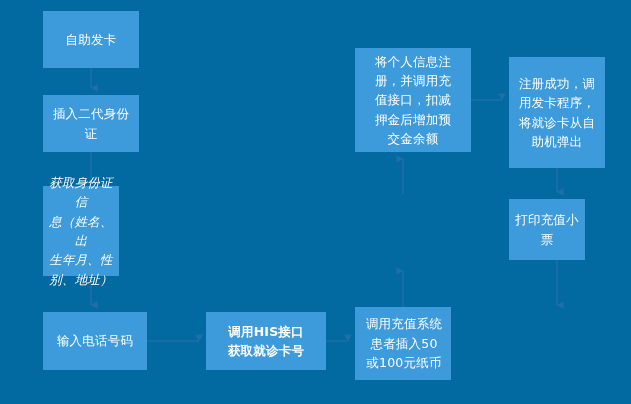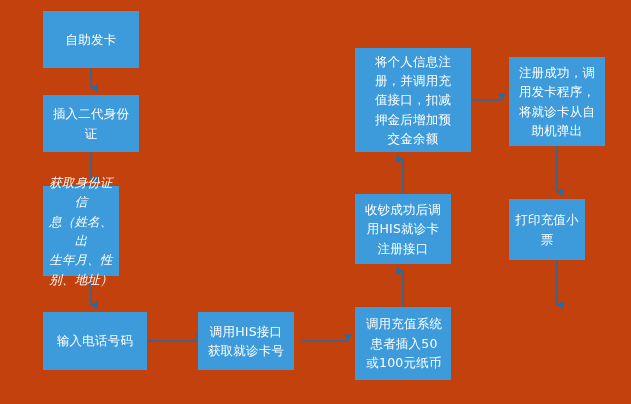--- a/index.html
+++ b/index.html
@@ -7,21 +7,21 @@
     padding: 0;
     background: #ffffff;
   }
   body {
     font-family: "DejaVu Sans", "Liberation Sans", sans-serif;
   }
   #canvas {
     position: relative;
     width: 631px;
     height: 404px;
-    background: #c2410c;
+    background: #0369a1;
     overflow: hidden;
   }
   .node {
     position: absolute;
     background: #3d9bdc;
     color: #ffffff;
     display: flex;
     align-items: center;
     justify-content: center;
     text-align: center;
@@ -125,46 +125,41 @@
     <span class="node-label">获取身份证信
 息（姓名、出
 生年月、性
 别、地址）</span>
   </div>
 
   <div class="node" style="left:43px; top:312px; width:104px; height:58px;">
     <span class="node-label">输入电话号码</span>
   </div>
 
-  <div class="node" style="left:198px; top:312px; width:96px; height:58px;">
+  <div class="node" style="left:206px; top:312px; width:120px; height:58px;font-weight:bold;">
     <span class="node-label">调用HIS接口
 获取就诊卡号</span>
   </div>
 
   <div class="node" style="left:355px; top:307px; width:96px; height:73px;padding-left:8px;">
     <span class="node-label">调用充值系统
 患者插入50
 或100元纸币</span>
   </div>
 
-  <div class="node" style="left:355px; top:194px; width:96px; height:70px;">
-    <span class="node-label">收钞成功后调
-用HIS就诊卡
-注册接口</span>
-  </div>
 
   <div class="node" style="left:355px; top:48px; width:116px; height:104px;">
     <span class="node-label">将个人信息注
 册，并调用充
 值接口，扣减
 押金后增加预
 交金余额</span>
   </div>
 
-  <div class="node" style="left:509px; top:57px; width:96px; height:89px;">
+  <div class="node" style="left:509px; top:57px; width:96px; height:111px;">
     <span class="node-label">注册成功，调
 用发卡程序，
 将就诊卡从自
 助机弹出</span>
   </div>
 
   <div class="node" style="left:509px; top:199px; width:76px; height:61px;">
     <span class="node-label">打印充值小票</span>
   </div>
 

